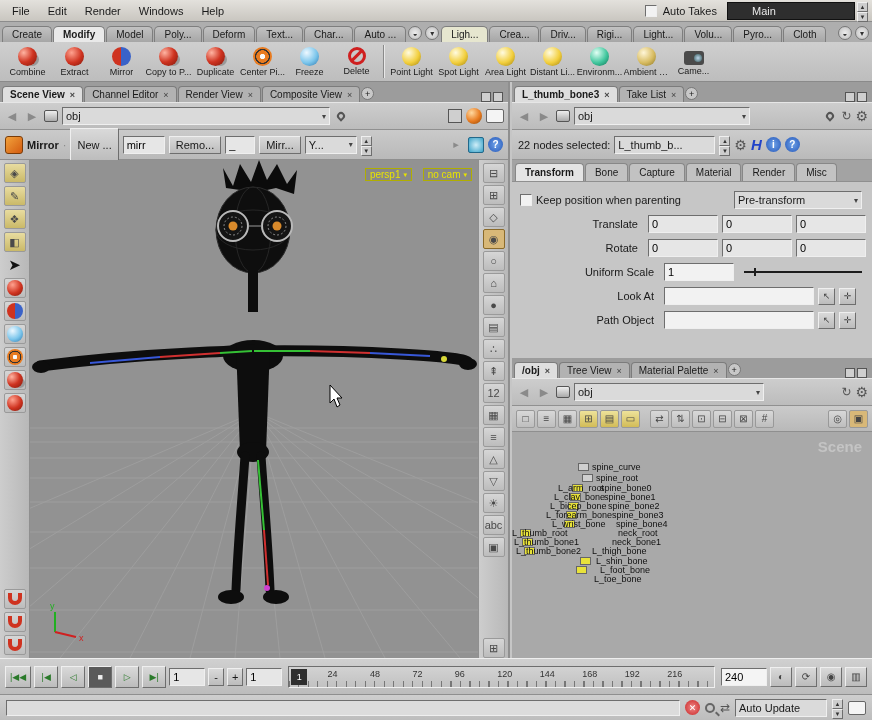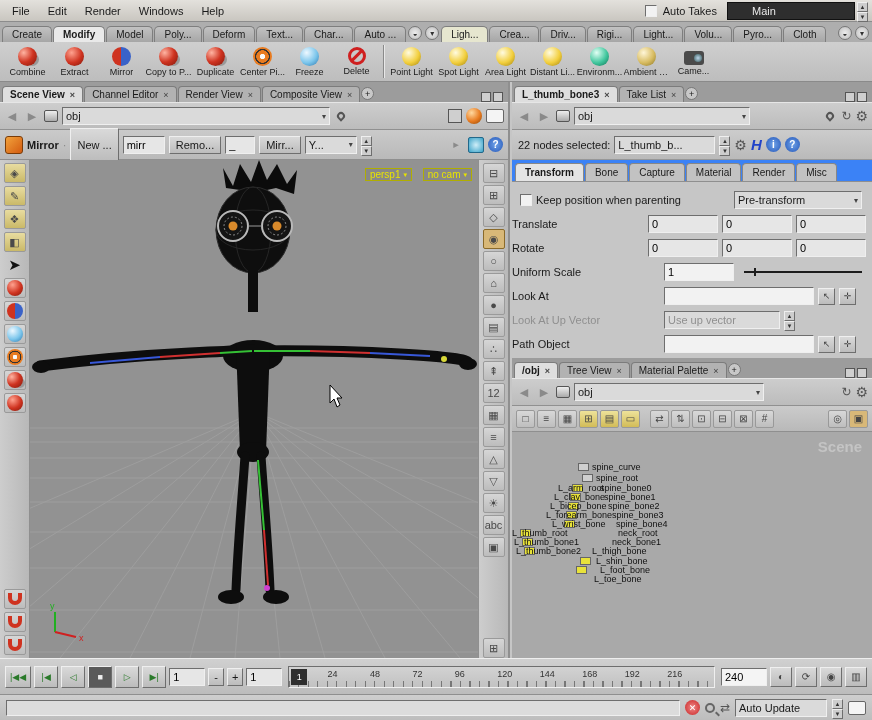--- a/index.html
+++ b/index.html
@@ -72,26 +72,26 @@
 .strip-ic.yel{background:linear-gradient(#e8dca0,#cab968)}
 .smsph{width:16px;height:16px;border-radius:50%}
 .magnet{width:14px;height:12px;border:4px solid #cf3320;border-top:none;border-radius:0 0 9px 9px}
 #viewport{flex:1;position:relative;background:#929292;overflow:hidden}
 .vp-label{position:absolute;color:#e8e400;border:1px solid #b0ae00;font-size:10px;padding:0 4px;background:rgba(80,80,80,.15);display:flex;gap:3px;align-items:center}
 .vp-label .car{font-size:7px}
 
 #selrow{height:30px;background:linear-gradient(#cccccc,#bababa);border-bottom:1px solid #979797;display:flex;align-items:center;gap:4px;padding:0 6px}
 .hlogo{color:#2143c9;font-weight:bold;font-size:15px;font-style:italic}
 .gear{color:#555;font-size:14px}
-#ftabs{height:22px;display:flex;align-items:flex-end;background:#3b82f6;padding:0 3px;gap:1px;border-bottom:1px solid #8f8f8f}
+#ftabs{height:22px;display:flex;align-items:flex-end;background:#a3a3a3;padding:0 3px;gap:1px;border-bottom:1px solid #8f8f8f}
 .ftab{padding:3px 9px;background:#c2c2c2;border:1px solid #878787;border-bottom:none;border-radius:4px 4px 0 0;font-size:10px}
 .ftab.active{background:#e4e4e4;font-weight:bold}
 #params{height:176px;background:#c6c6c6;padding:6px 6px 0 0}
 .prow{display:flex;align-items:center;height:24px;gap:4px}
-.plabel{width:148px;text-align:left;padding-right:6px;white-space:nowrap}
+.plabel{width:148px;text-align:right;padding-right:6px;white-space:nowrap}
 .plabel.dis{color:#8f8f8f}
 .numf{width:70px}
 .slider{width:118px;height:2px;background:#1c1c1c;position:relative;margin-left:6px}
 .slider::before{content:"";position:absolute;left:10px;top:-3px;width:2px;height:8px;background:#1c1c1c}
 .opbtn{width:17px;height:17px;font-size:9px;color:#444}
 
 #nettool{height:26px;background:linear-gradient(#cbcbcb,#b9b9b9);border-bottom:1px solid #8f8f8f;display:flex;align-items:center;gap:2px;padding:0 4px}
 .nic{width:19px;height:18px;border:1px solid #999;background:linear-gradient(#d8d8d8,#bebebe);font-size:10px;color:#444;display:flex;align-items:center;justify-content:center;border-radius:2px}
 .nic.yel{background:linear-gradient(#eee29a,#d2bc58)}
 #netview{position:relative;height:237px;background:#a9a9a9;overflow:hidden;font-size:9px}
@@ -515,30 +515,20 @@
       <input class="field numf" style="background: rgb(242, 242, 242);" value="1">
       <span class="slider"></span>
     </div>
     <div class="prow">
       <span class="plabel">Look At</span>
       <input class="field" style="width: 150px; background: rgb(242, 242, 242);">
       <span class="btn opbtn">↖</span>
       <span class="btn opbtn">✛</span>
     </div>
     <div class="prow">
-      <span class="plabel dis">Look At Up Vector</span>
-      <div class="dd" style="width:116px;color:#8f8f8f">
-          <span>Use up vector</span>
-        </div>
-      <div class="stepper">
-          <span>▲</span>
-          <span>▼</span>
-        </div>
-    </div>
-    <div class="prow">
       <span class="plabel">Path Object</span>
       <input class="field" style="width: 150px; background: rgb(242, 242, 242);">
       <span class="btn opbtn">↖</span>
       <span class="btn opbtn">✛</span>
     </div>
   </div>
 
   <div class="ptabs">
     <span class="ptab active">
         <span>/obj</span>

